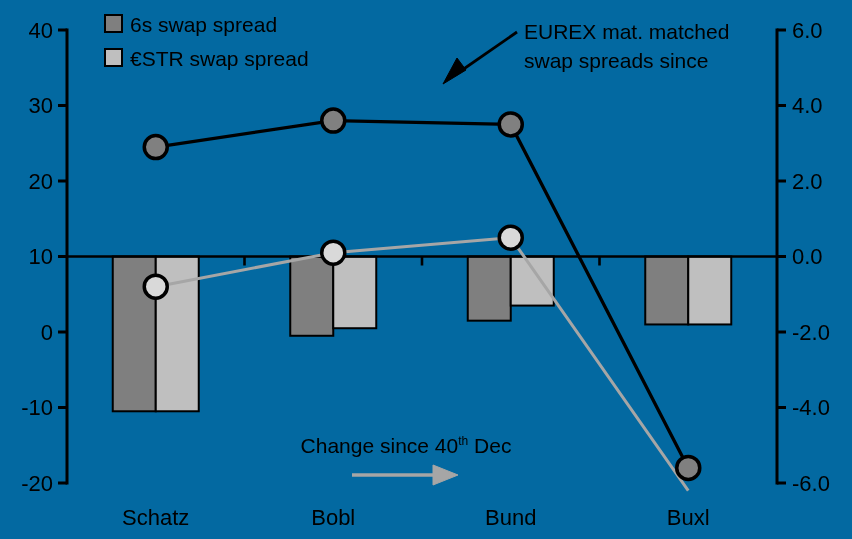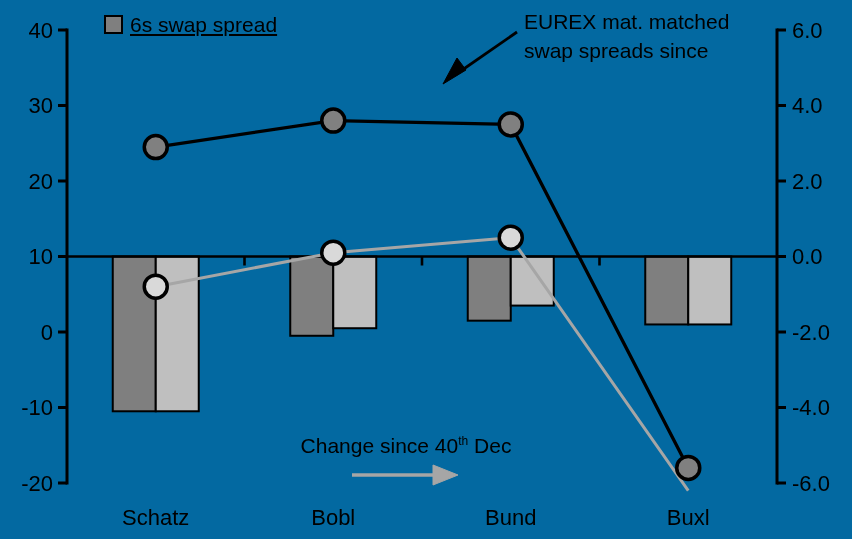--- a/index.html
+++ b/index.html
@@ -3,24 +3,24 @@
 <meta charset="utf-8">
 <style>
   html,body{margin:0;padding:0;background:#ffffff;}
   #stage{
     position:relative;width:852px;height:539px;background:#0369a1;
     font-family:"Liberation Sans",sans-serif;color:#000;overflow:hidden;
   }
   #chart-svg{position:absolute;left:0;top:0;}
   .overlay{position:absolute;}
   .legend{left:104px;top:14px;}
-  .legend-item{display:flex;align-items:center;margin-bottom:13px;height:21px;text-decoration:underline;}
+  .legend-item{display:flex;align-items:flex-start;margin-bottom:13px;height:21px;}
   .legend-swatch{width:15px;height:15px;border:2.5px solid #000;margin-right:7px;flex:0 0 auto;}
   .legend-label{font-size:21px;line-height:21px;white-space:nowrap;}
-  .eurex-annot{left:524px;top:7px;font-size:21px;line-height:29px;white-space:nowrap;}
+  .eurex-annot{left:524px;top:17px;font-size:21px;line-height:29px;white-space:nowrap;}
   .change-annot{left:288px;top:434px;width:236px;text-align:center;font-size:21px;white-space:nowrap;}
   .change-annot sup{font-size:12px;}
   text{font-family:"Liberation Sans",sans-serif;fill:#000;}
 </style>
 </head>
 <body>
 
 <div id="stage">
 
   <svg id="chart-svg" width="852" height="539" viewBox="0 0 852 539">
@@ -96,20 +96,24 @@
       <line x1="352" y1="475" x2="434" y2="475" stroke-width="3.5" stroke="#a6a6a6"></line>
       <polygon points="433,465 433,485 458,475" stroke="#a6a6a6" fill="#a6a6a6"></polygon>
     </g>
   </svg>
 
   <div class="overlay legend">
     <div class="legend-item">
       <span class="legend-swatch" id="swatch-0" style="background: rgb(127, 127, 127);"></span>
       <span class="legend-label">6s swap spread</span>
     </div>
+    <div class="legend-item">
+      <span class="legend-swatch" id="swatch-1" style="background: rgb(191, 191, 191);"></span>
+      <span class="legend-label">€STR swap spread</span>
+    </div>
   </div>
 
   <div class="overlay eurex-annot">
     <div>EUREX mat. matched</div>
     <div>swap spreads since</div>
   </div>
 
   <div class="overlay change-annot">
     <span>Change since 40</span><sup>th</sup><span> Dec</span>
   </div>

